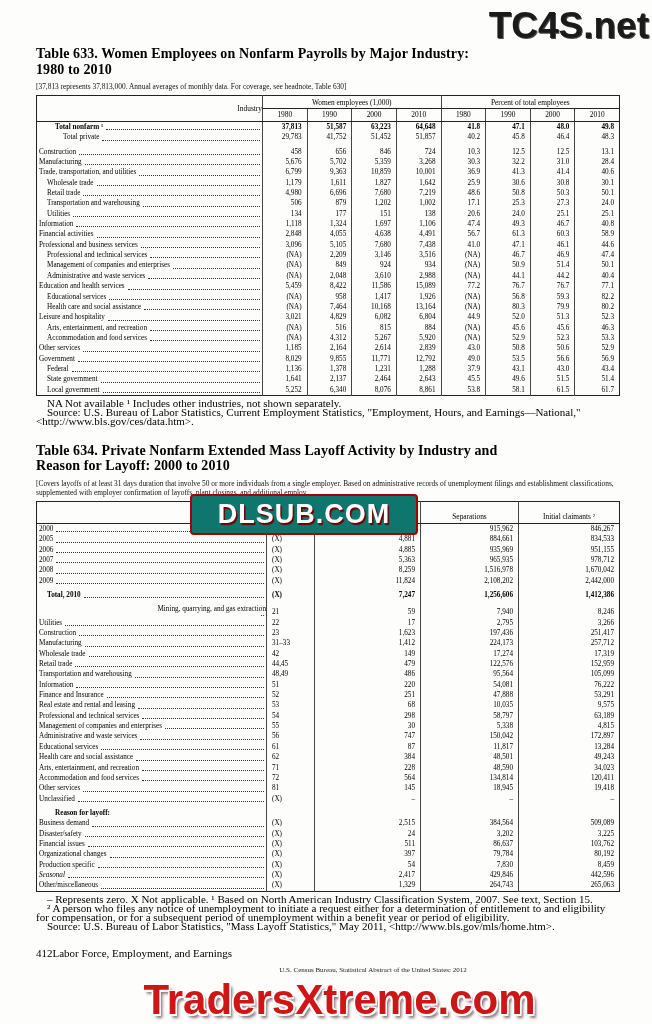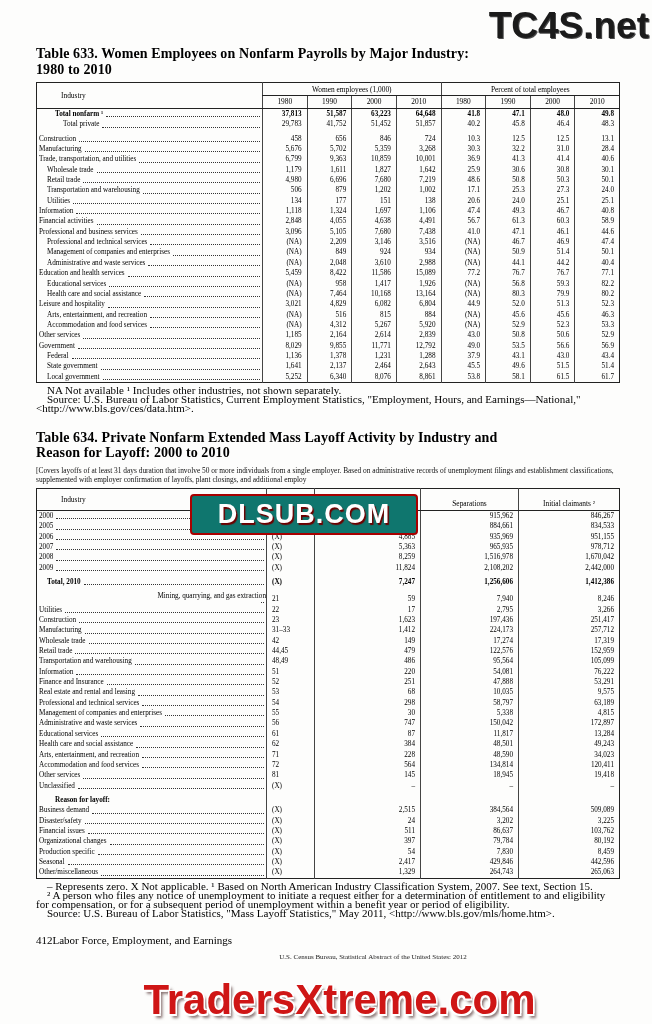--- a/index.html
+++ b/index.html
@@ -13,21 +13,21 @@
   }
   .page { padding:46px 32px 0 36px; position:relative; }
 
   .t-title { font-size:14px; font-weight:bold; line-height:15.5px; letter-spacing:.1px; margin-bottom:5px; }
   .headnote { font-size:7.4px; line-height:9px; margin-bottom:4px; color:#111; }
 
   table.t { width:100%; border-collapse:collapse; table-layout:fixed; font-size:7.2px; border:1px solid #222; }
   table.t th { font-weight:normal; font-size:7.4px; }
   .t .grp  { border-left:1px solid #444; border-bottom:1px solid #222; text-align:center; padding:2px 0 1px; }
   .t .yr   { border-left:1px solid #444; border-bottom:1px solid #222; text-align:center; padding:1px 0 2px; }
-  .t .ind  { border-bottom:1px solid #222; text-align:left; vertical-align:middle;padding-left:24px; }
+  .t .ind  { border-bottom:1px solid #222; text-align:right; vertical-align:middle;padding-left:24px; }
   .t .h2   { border-left:1px solid #444; border-bottom:1px solid #222; text-align:center; vertical-align:bottom; padding:10px 1px 2px; }
   .t td { line-height:10.35px; vertical-align:bottom; white-space:nowrap; overflow:hidden; }
   .t td.num  { text-align:right; padding-right:5px; border-left:1px solid #444; }
   .t td.code { text-align:left;  padding-left:5px; padding-right:1px; }
   .t tr.b td { font-weight:bold; }
   .t tr.gap td { padding-top:4px; }
   .lab { display:flex; align-items:flex-end; }
   .lab span:first-child { white-space:nowrap; }
   .dots { flex:1 1 auto; border-bottom:1px dotted #333; margin:0 2px 2px 3px; min-width:3px; }
 
@@ -64,20 +64,21 @@
 </style>
 </head>
 <body>
 
 <div class="page">
 
   <div class="t-title">
     <div>Table 633. Women Employees on Nonfarm Payrolls by Major Industry:</div>
     <div>1980 to 2010</div>
   </div>
+  <div class="headnote">[37,813 represents 37,813,000. Annual averages of monthly data. For coverage, see headnote, Table 630]</div>
 
   <table class="t" id="t633">
     <colgroup>
       <col style="width:226px">
       <col span="8">
     </colgroup>
     <thead>
       <tr>
         <th class="ind" rowspan="2">Industry</th>
         <th class="grp" colspan="4">Women employees (1,000)</th>
@@ -920,21 +921,21 @@
               <span class="dots"></span>
             </div>
           </td>
           <td class="num code">(X)</td>
           <td class="num">54</td>
           <td class="num">7,830</td>
           <td class="num">8,459</td>
         </tr>
         <tr>
           <td>
-            <div class="lab" style="padding-left: 2px;">
+            <div class="lab" style="padding-left: 2px; font-style: italic;">
               <span>Seasonal</span>
               <span class="dots"></span>
             </div>
           </td>
           <td class="num code">(X)</td>
           <td class="num">2,417</td>
           <td class="num">429,846</td>
           <td class="num">442,596</td>
         </tr>
         <tr>

